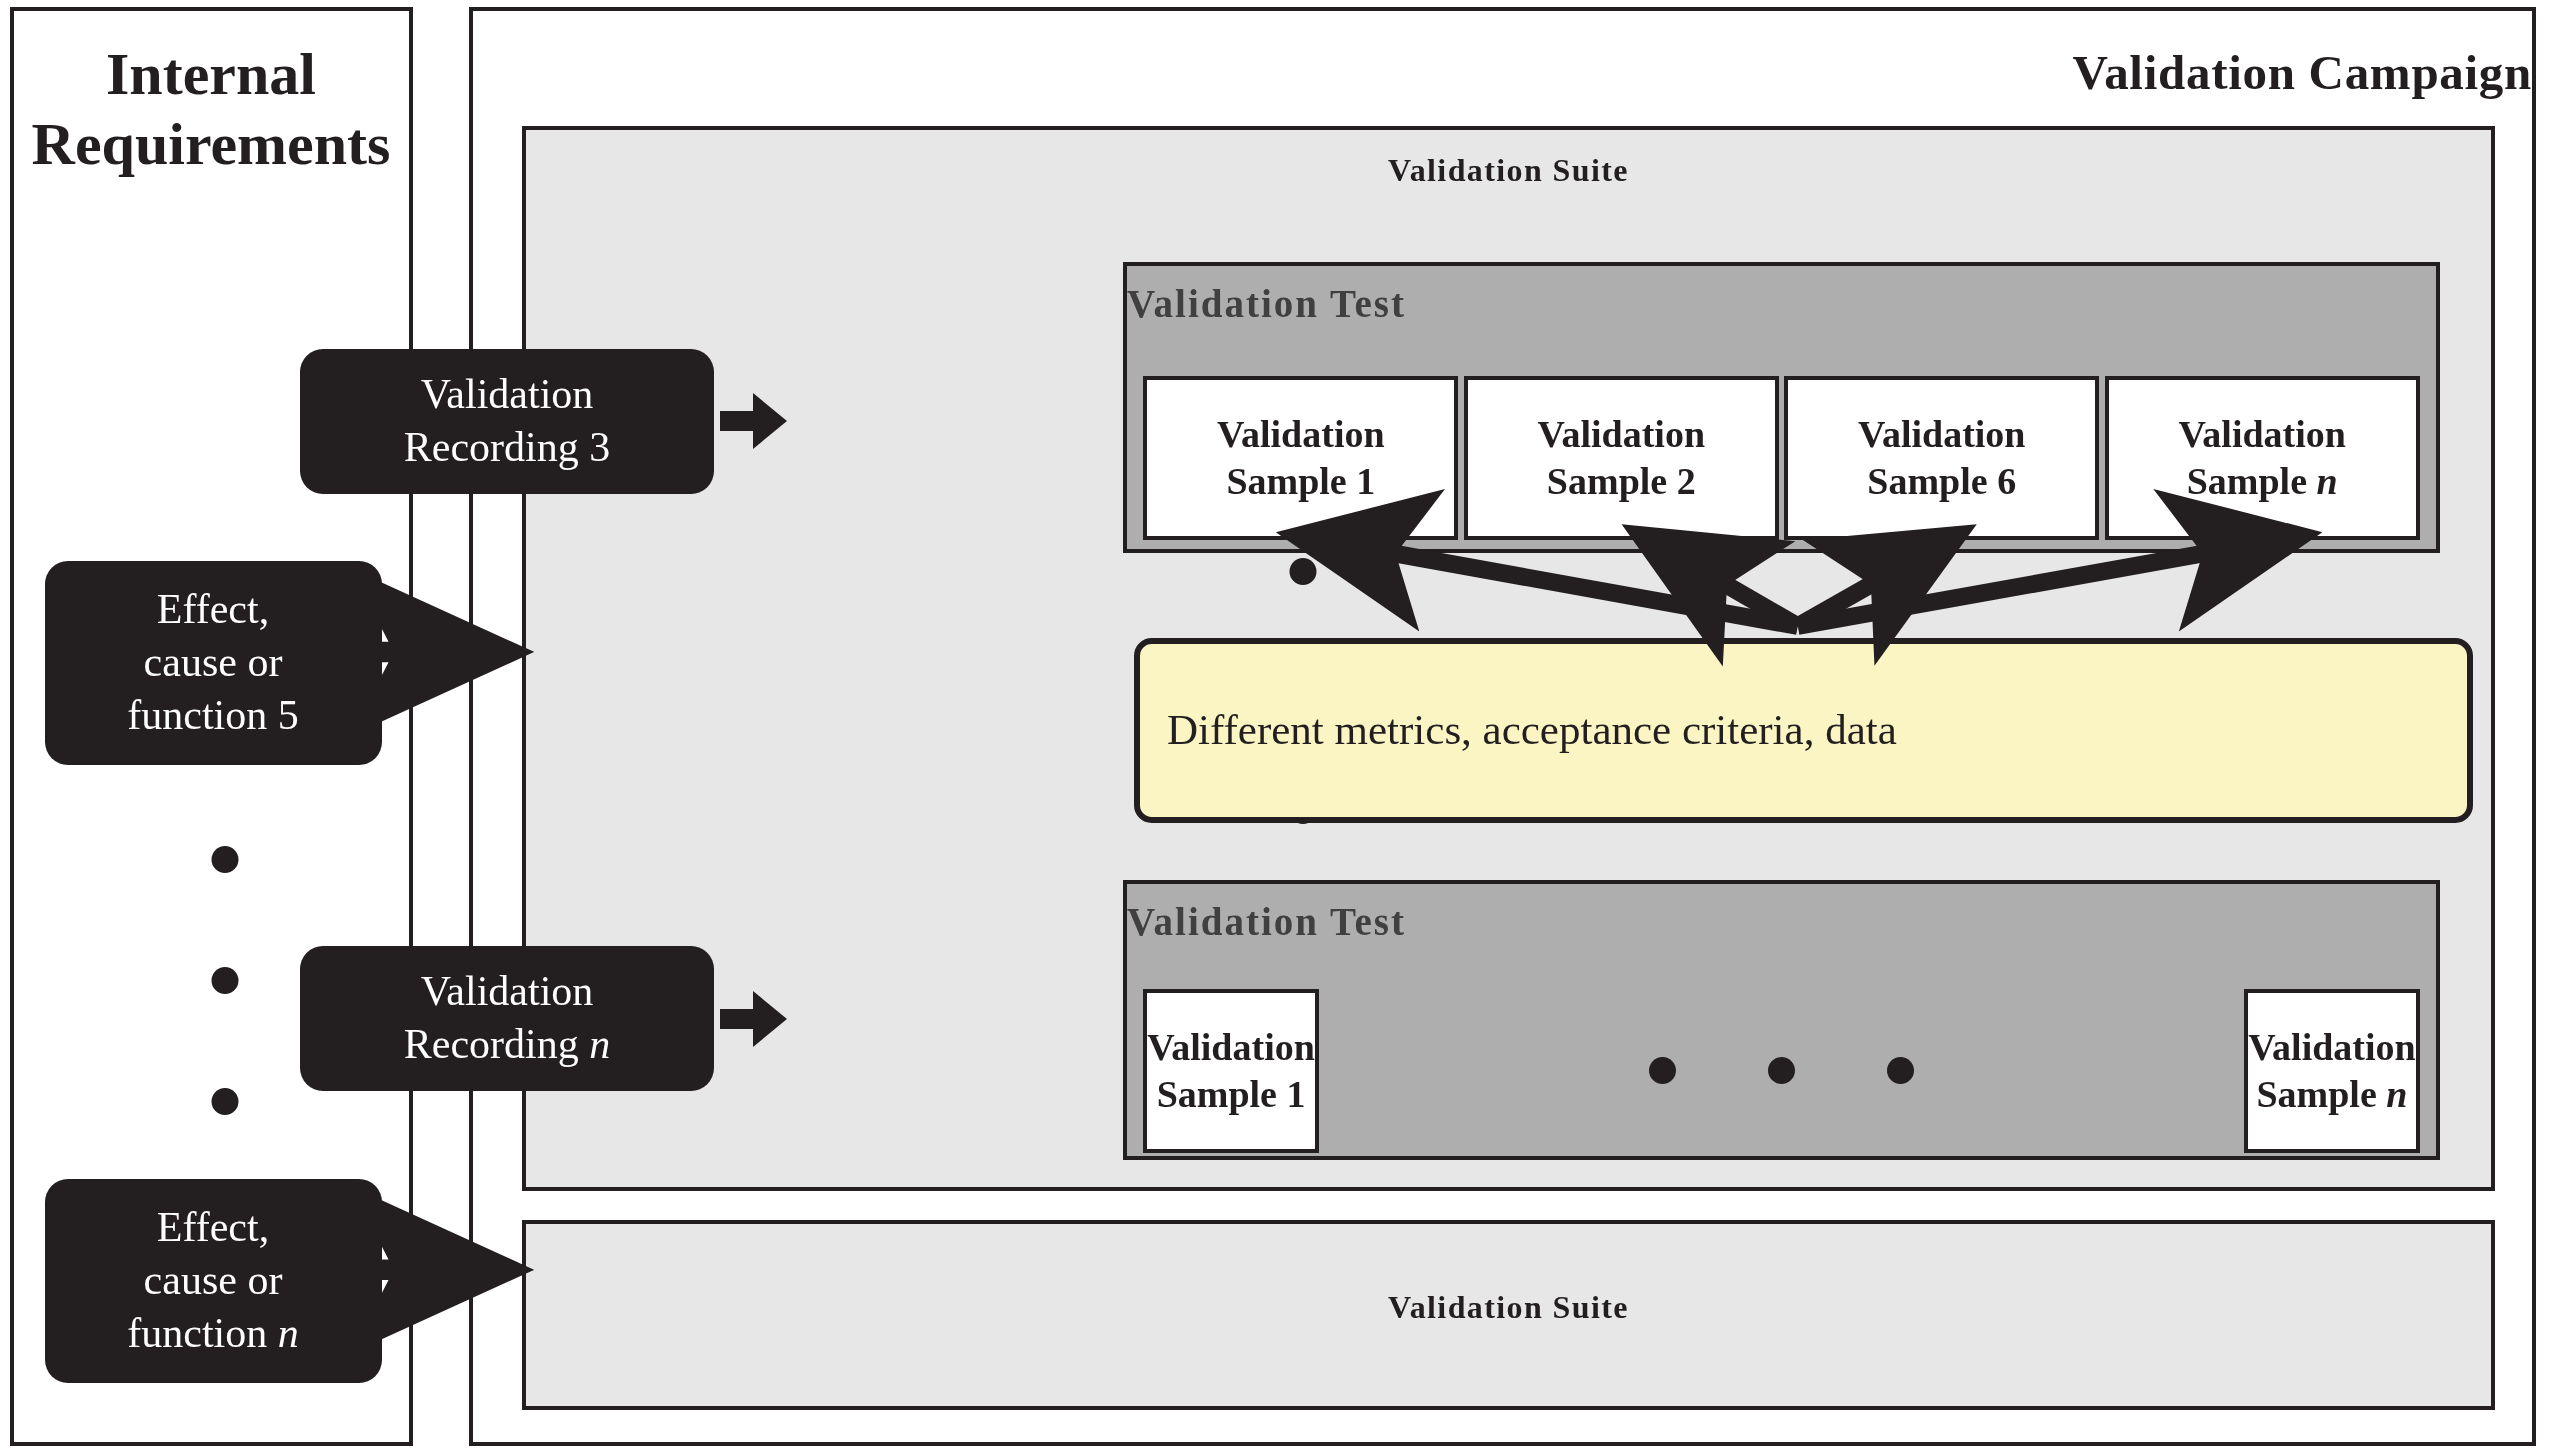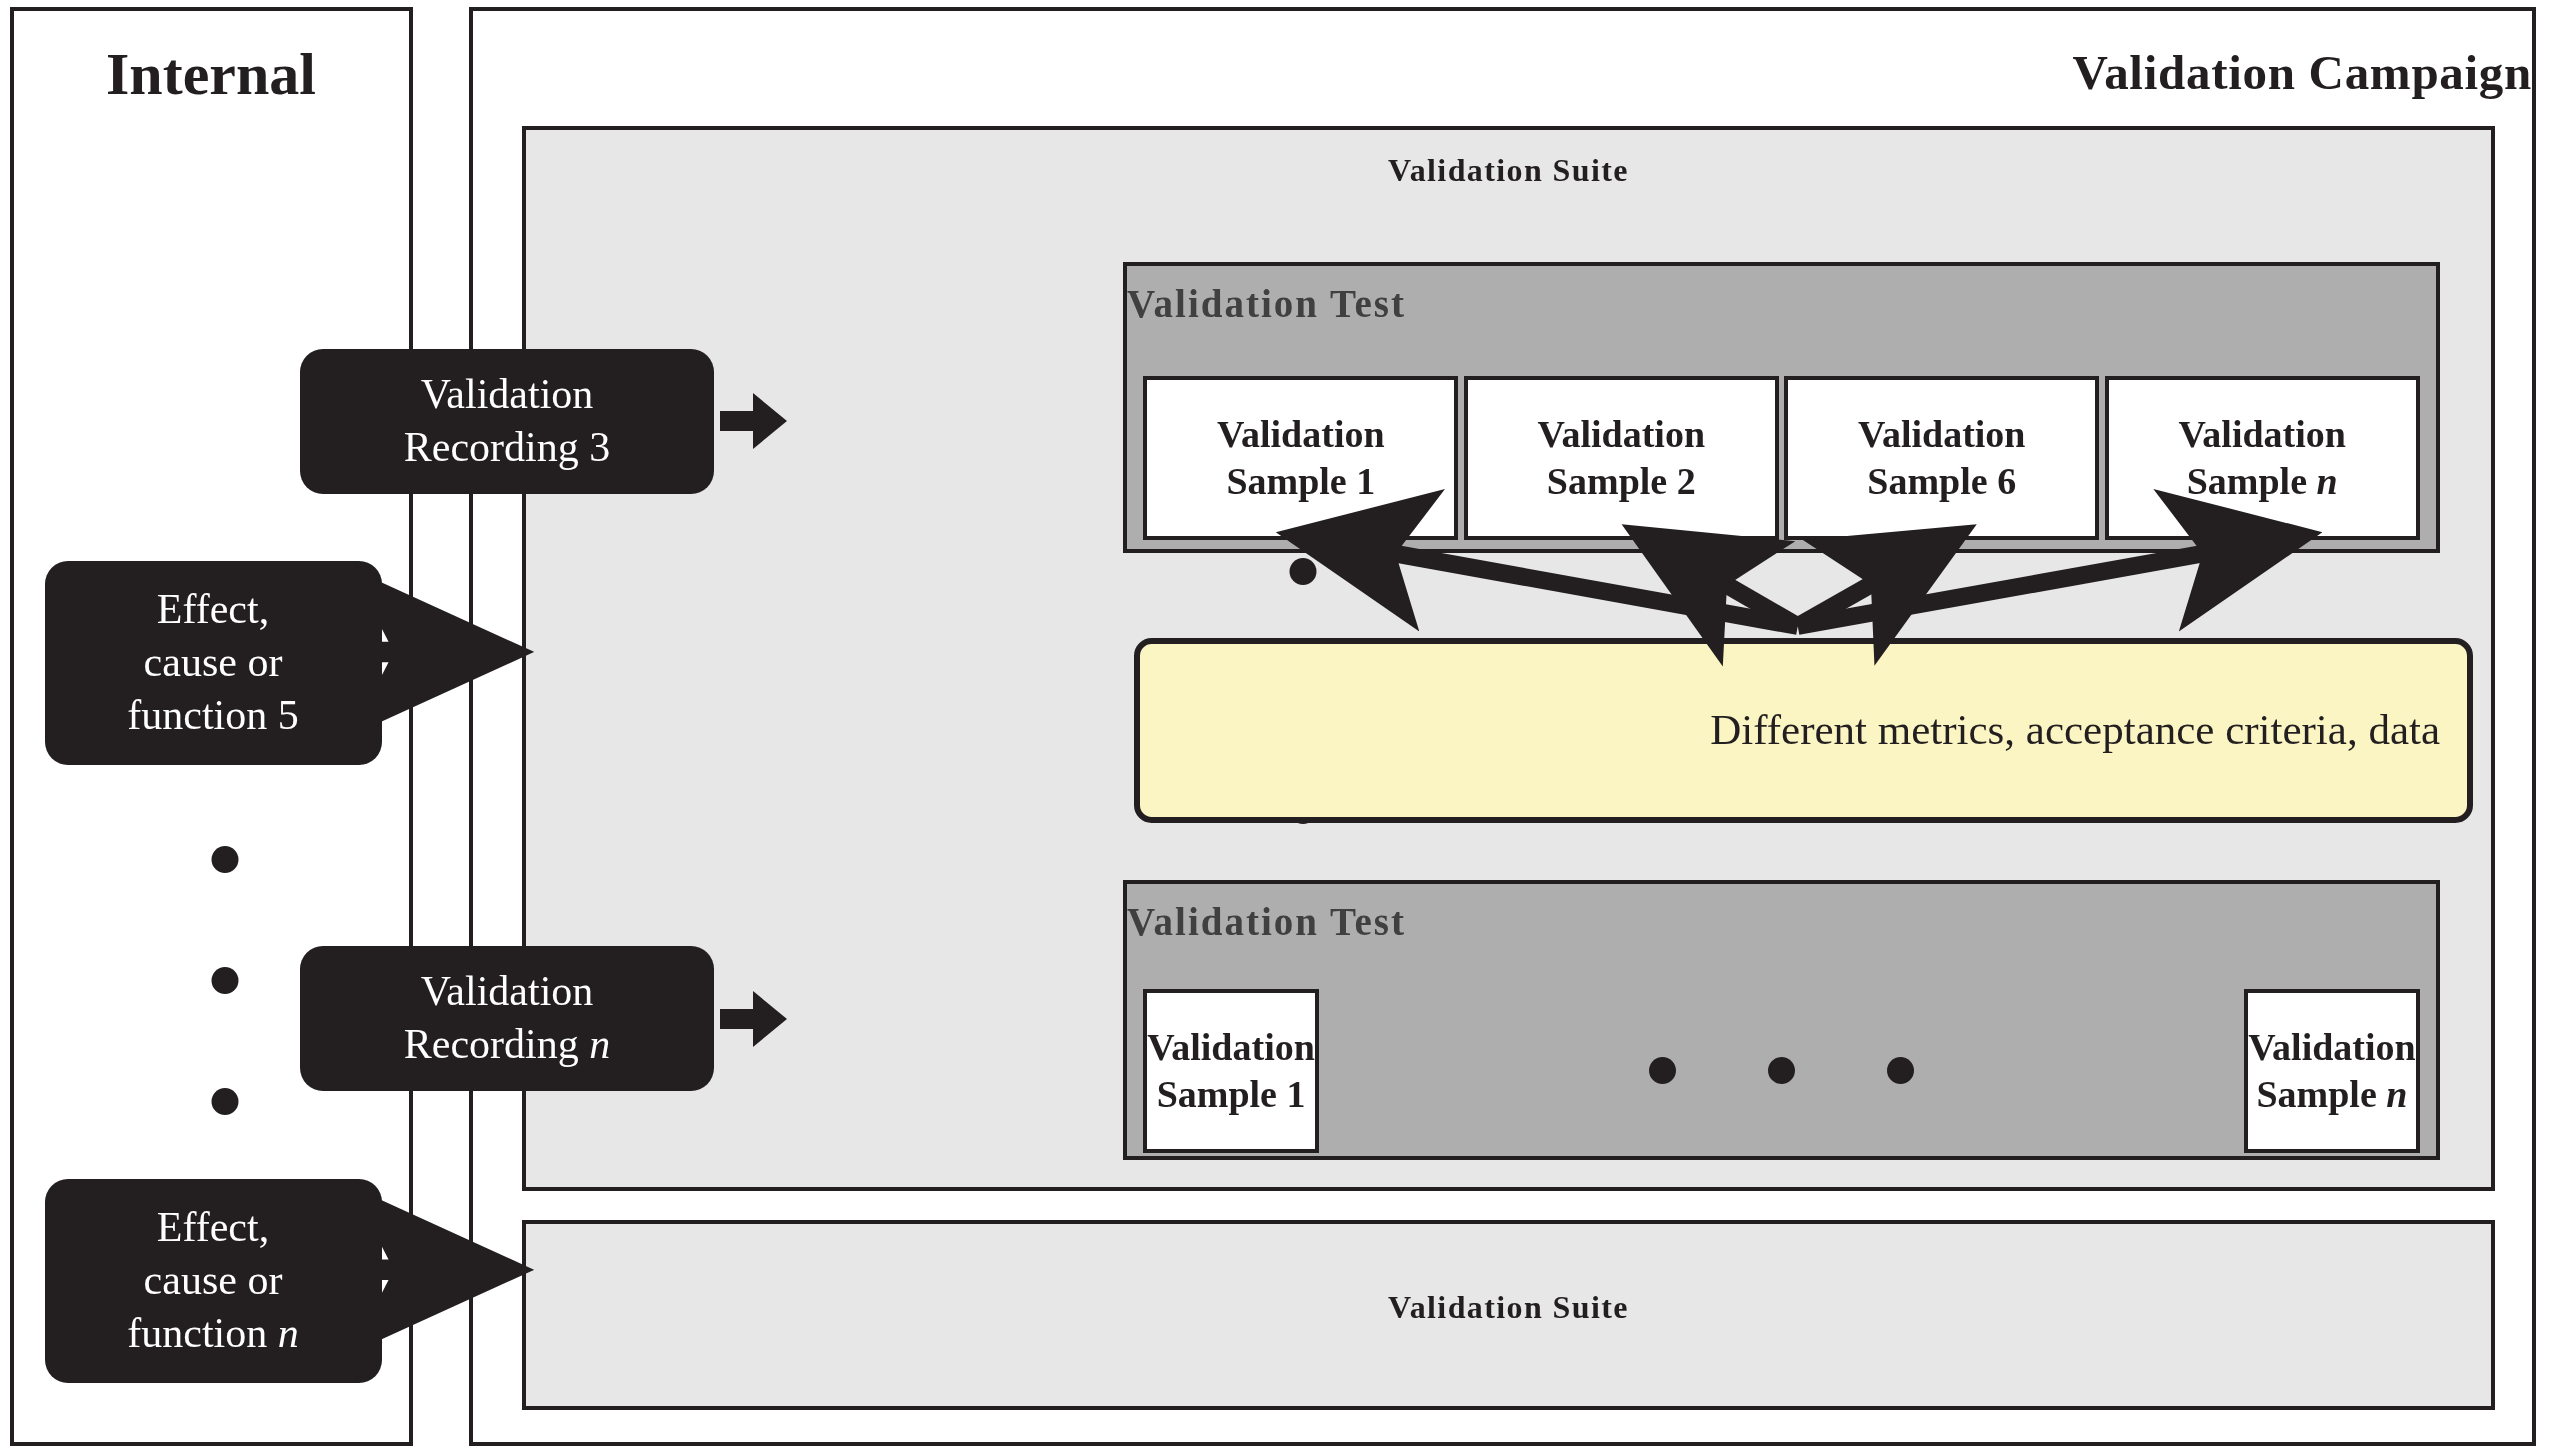--- a/index.html
+++ b/index.html
@@ -75,36 +75,37 @@
   #sample-row-2 .sample{flex:0 0 160px;}
   .hdots{flex:0 0 auto;display:flex;align-items:center;gap:92px;}
   .hdot{width:27px;height:27px;border-radius:50%;background:#231f20;}
 
   
   #mid-dots{position:absolute;left:743px;top:428px;width:68px;height:299px;}
 
   
   #note{position:absolute;left:608px;top:508px;width:1339px;height:185px;
     background:#fbf5c4;border:6.1px solid #231f20;border-radius:17.7px;
-    display:flex;align-items:center;justify-content:flex-end;text-align:center;
+    display:flex;align-items:center;justify-content:flex-start;text-align:center;
     font-size:43px;line-height:1.3;color:#231f20;box-sizing:border-box;
     padding:0 27px;}
 
   
   #fan{position:absolute;left:0;top:0;width:2550px;height:1456px;
     pointer-events:none;}
   .ital{font-style:italic;}
 </style>
 </head>
 <body>
 
 <div class="abs" id="left-panel">
 
   <div class="panel-title" id="left-title">
     <div>Internal</div>
+    <div>Requirements</div>
   </div>
 
   <div class="abs dark-box" id="effect-1">
     <div>
       <div>Effect,</div>
       <div>cause or</div>
       <div>function 5</div>
     </div>
   </div>
 

